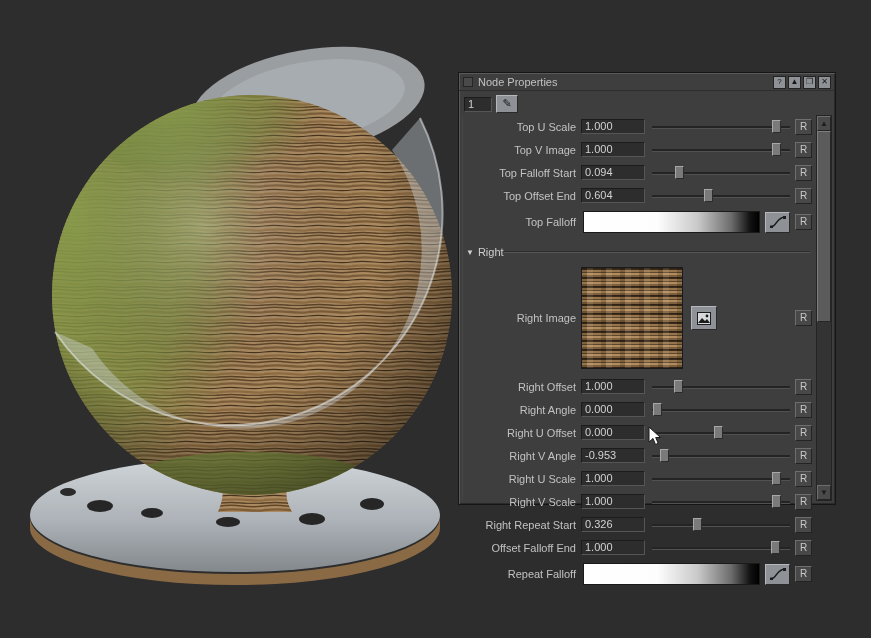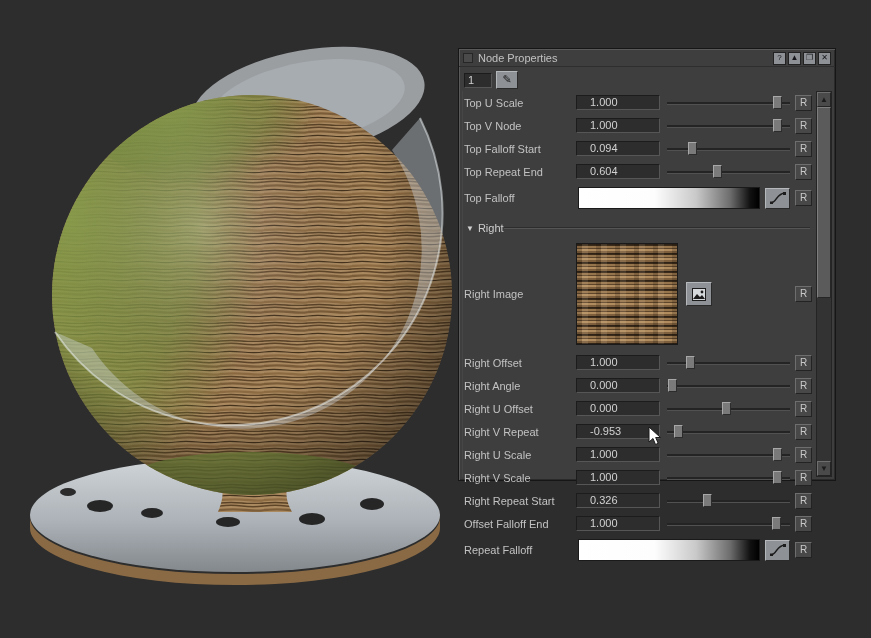--- a/index.html
+++ b/index.html
@@ -3,21 +3,21 @@
 <meta charset="utf-8">
 <style>
   html,body{margin:0;padding:0;background:#2d2d2d;}
   .stage{position:relative;width:871px;height:638px;background:#2d2d2d;overflow:hidden;
          font-family:"Liberation Sans", sans-serif;}
 
   
   .preview{position:absolute;left:0;top:0;}
 
   
-  .panel{position:absolute;left:458px;top:48px;width:378px;height:433px;
+  .panel{position:absolute;left:458px;top:72px;width:378px;height:433px;
          background:#3e3e3e;border:1px solid #161616;
          box-shadow:inset 1px 1px 0 #5a5a5a, inset -1px -1px 0 #2a2a2a;
          font-size:11px;color:#c6c6c6;box-sizing:border-box;}
   .titlebar{height:16px;display:flex;align-items:center;padding:1px 4px 0 4px;
             border-bottom:1px solid #2e2e2e;}
   .grip{width:8px;height:8px;background:#4a4a4a;border:1px solid #262626;margin-right:5px;}
   .title-text{color:#c2c2c2;font-size:11px;}
   .tb-icons{margin-left:auto;display:flex;gap:2px;}
   .tb-icon{width:11px;height:11px;background:#8e9296;border:1px solid #222;
            color:#15151a;font-size:8px;line-height:10px;text-align:center;cursor:default;}
@@ -26,25 +26,25 @@
                border-color:#1c1c1c #565656 #565656 #1c1c1c;color:#cfcfcf;
                padding:0 3px;line-height:13px;font-size:11px;}
   .tool-btn{width:20px;height:16px;background:#8e9296;border:1px solid;
             border-color:#b5b8bb #2a2a2a #2a2a2a #b5b8bb;color:#1a1a1a;
             font-size:11px;line-height:15px;text-align:center;}
 
   .content{position:absolute;top:42px;bottom:3px;left:3px;right:21px;
            border-left:1px solid #464646;padding-left:1px;}
 
   .row{display:flex;align-items:center;height:23px;}
-  .row-label{width:112px;text-align:left;color:#c2c2c2;
+  .row-label{width:112px;text-align:right;padding-right:5px;color:#c2c2c2;
              white-space:nowrap;overflow:hidden;}
   .field{width:56px;height:13px;background:#2d2d2d;border:1px solid;
          border-color:#1c1c1c #565656 #565656 #1c1c1c;color:#d2d2d2;
-         padding:0 13px;line-height:13px;font-size:11px;flex:0 0 auto;}
+         padding:0 3px;line-height:13px;font-size:11px;flex:0 0 auto;}
   .slider{flex:1;position:relative;height:16px;margin:0 5px 0 7px;}
   .track{position:absolute;left:0;right:0;top:7px;height:2px;background:#242424;
          border-bottom:1px solid #515151;}
   .handle{position:absolute;top:1px;width:9px;height:13px;background:#7a7a7a;
           border:1px solid;border-color:#a8a8a8 #2c2c2c #2c2c2c #a8a8a8;box-sizing:border-box;}
   .rbtn{width:15px;height:14px;background:#484848;border:1px solid;
         border-color:#6e6e6e #232323 #232323 #6e6e6e;color:#c9c9c9;
         font-size:10px;line-height:13px;text-align:center;flex:0 0 auto;margin-right:2px;}
 
   .grad-row{height:30px;}
@@ -166,41 +166,41 @@
         <span class="row-label">Top U Scale</span>
         <div class="field">1.000</div>
         <div class="slider">
           <div class="track"></div>
           <div class="handle" style="left: calc(93% - 8.37px);"></div>
         </div>
         <div class="rbtn">R</div>
       </div>
 
       <div class="row">
-        <span class="row-label">Top V Node</span>
+        <span class="row-label">Top V Image</span>
         <div class="field">1.000</div>
         <div class="slider">
           <div class="track"></div>
           <div class="handle" style="left: calc(93% - 8.37px);"></div>
         </div>
         <div class="rbtn">R</div>
       </div>
 
       <div class="row">
         <span class="row-label">Top Falloff Start</span>
         <div class="field">0.094</div>
         <div class="slider">
           <div class="track"></div>
           <div class="handle" style="left: calc(18% - 1.62px);"></div>
         </div>
         <div class="rbtn">R</div>
       </div>
 
       <div class="row">
-        <span class="row-label">Top Repeat End</span>
+        <span class="row-label">Top Offset End</span>
         <div class="field">0.604</div>
         <div class="slider">
           <div class="track"></div>
           <div class="handle" style="left: calc(40% - 3.6px);"></div>
         </div>
         <div class="rbtn">R</div>
       </div>
 
       <div class="row grad-row">
         <span class="row-label">Top Falloff</span>
@@ -258,21 +258,21 @@
         <span class="row-label">Right U Offset</span>
         <div class="field">0.000</div>
         <div class="slider">
           <div class="track"></div>
           <div class="handle" style="left: calc(48% - 4.32px);"></div>
         </div>
         <div class="rbtn">R</div>
       </div>
 
       <div class="row">
-        <span class="row-label">Right V Repeat</span>
+        <span class="row-label">Right V Angle</span>
         <div class="field">-0.953</div>
         <div class="slider">
           <div class="track"></div>
           <div class="handle" style="left: calc(6% - 0.54px);"></div>
         </div>
         <div class="rbtn">R</div>
       </div>
 
       <div class="row">
         <span class="row-label">Right U Scale</span>

